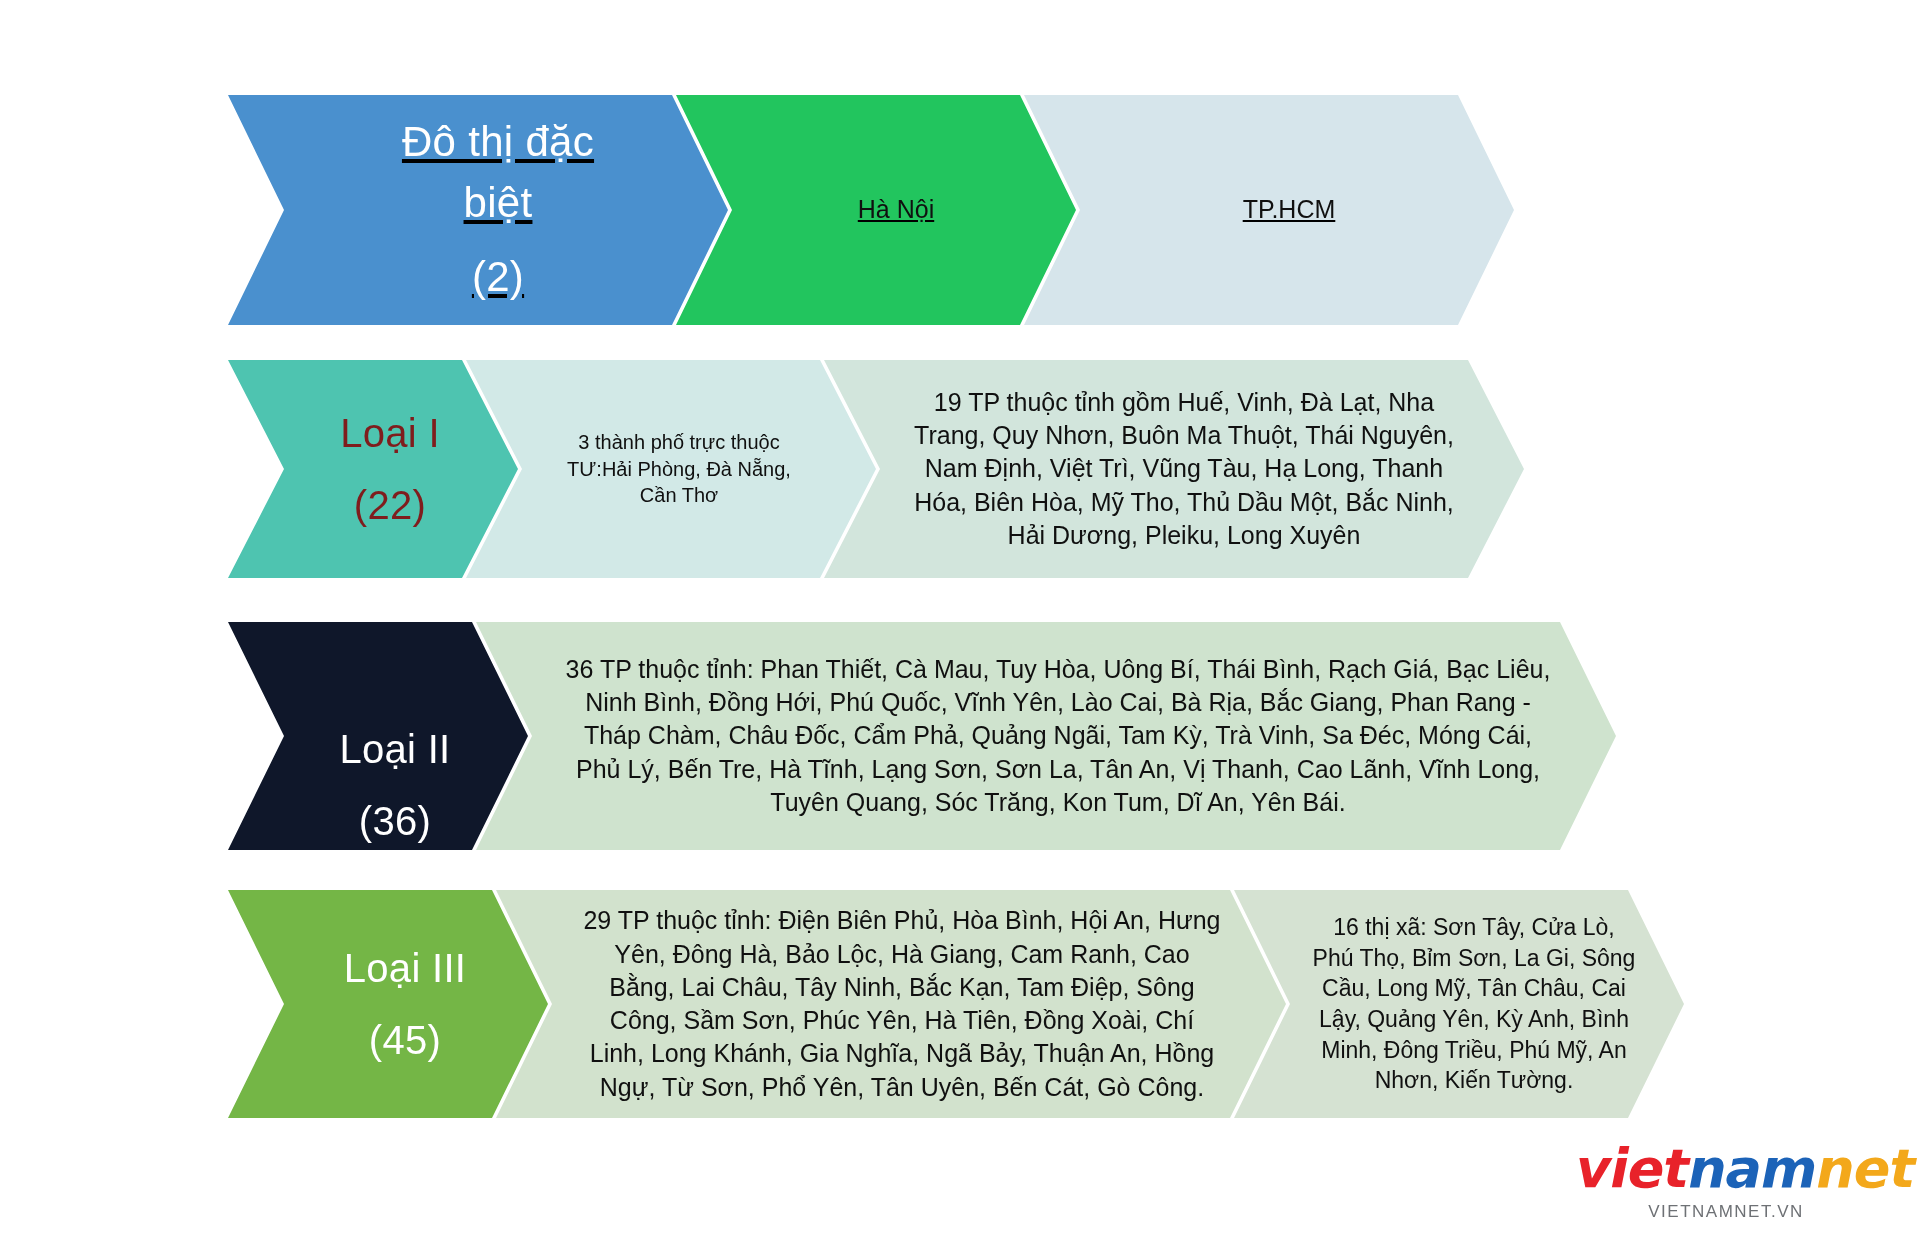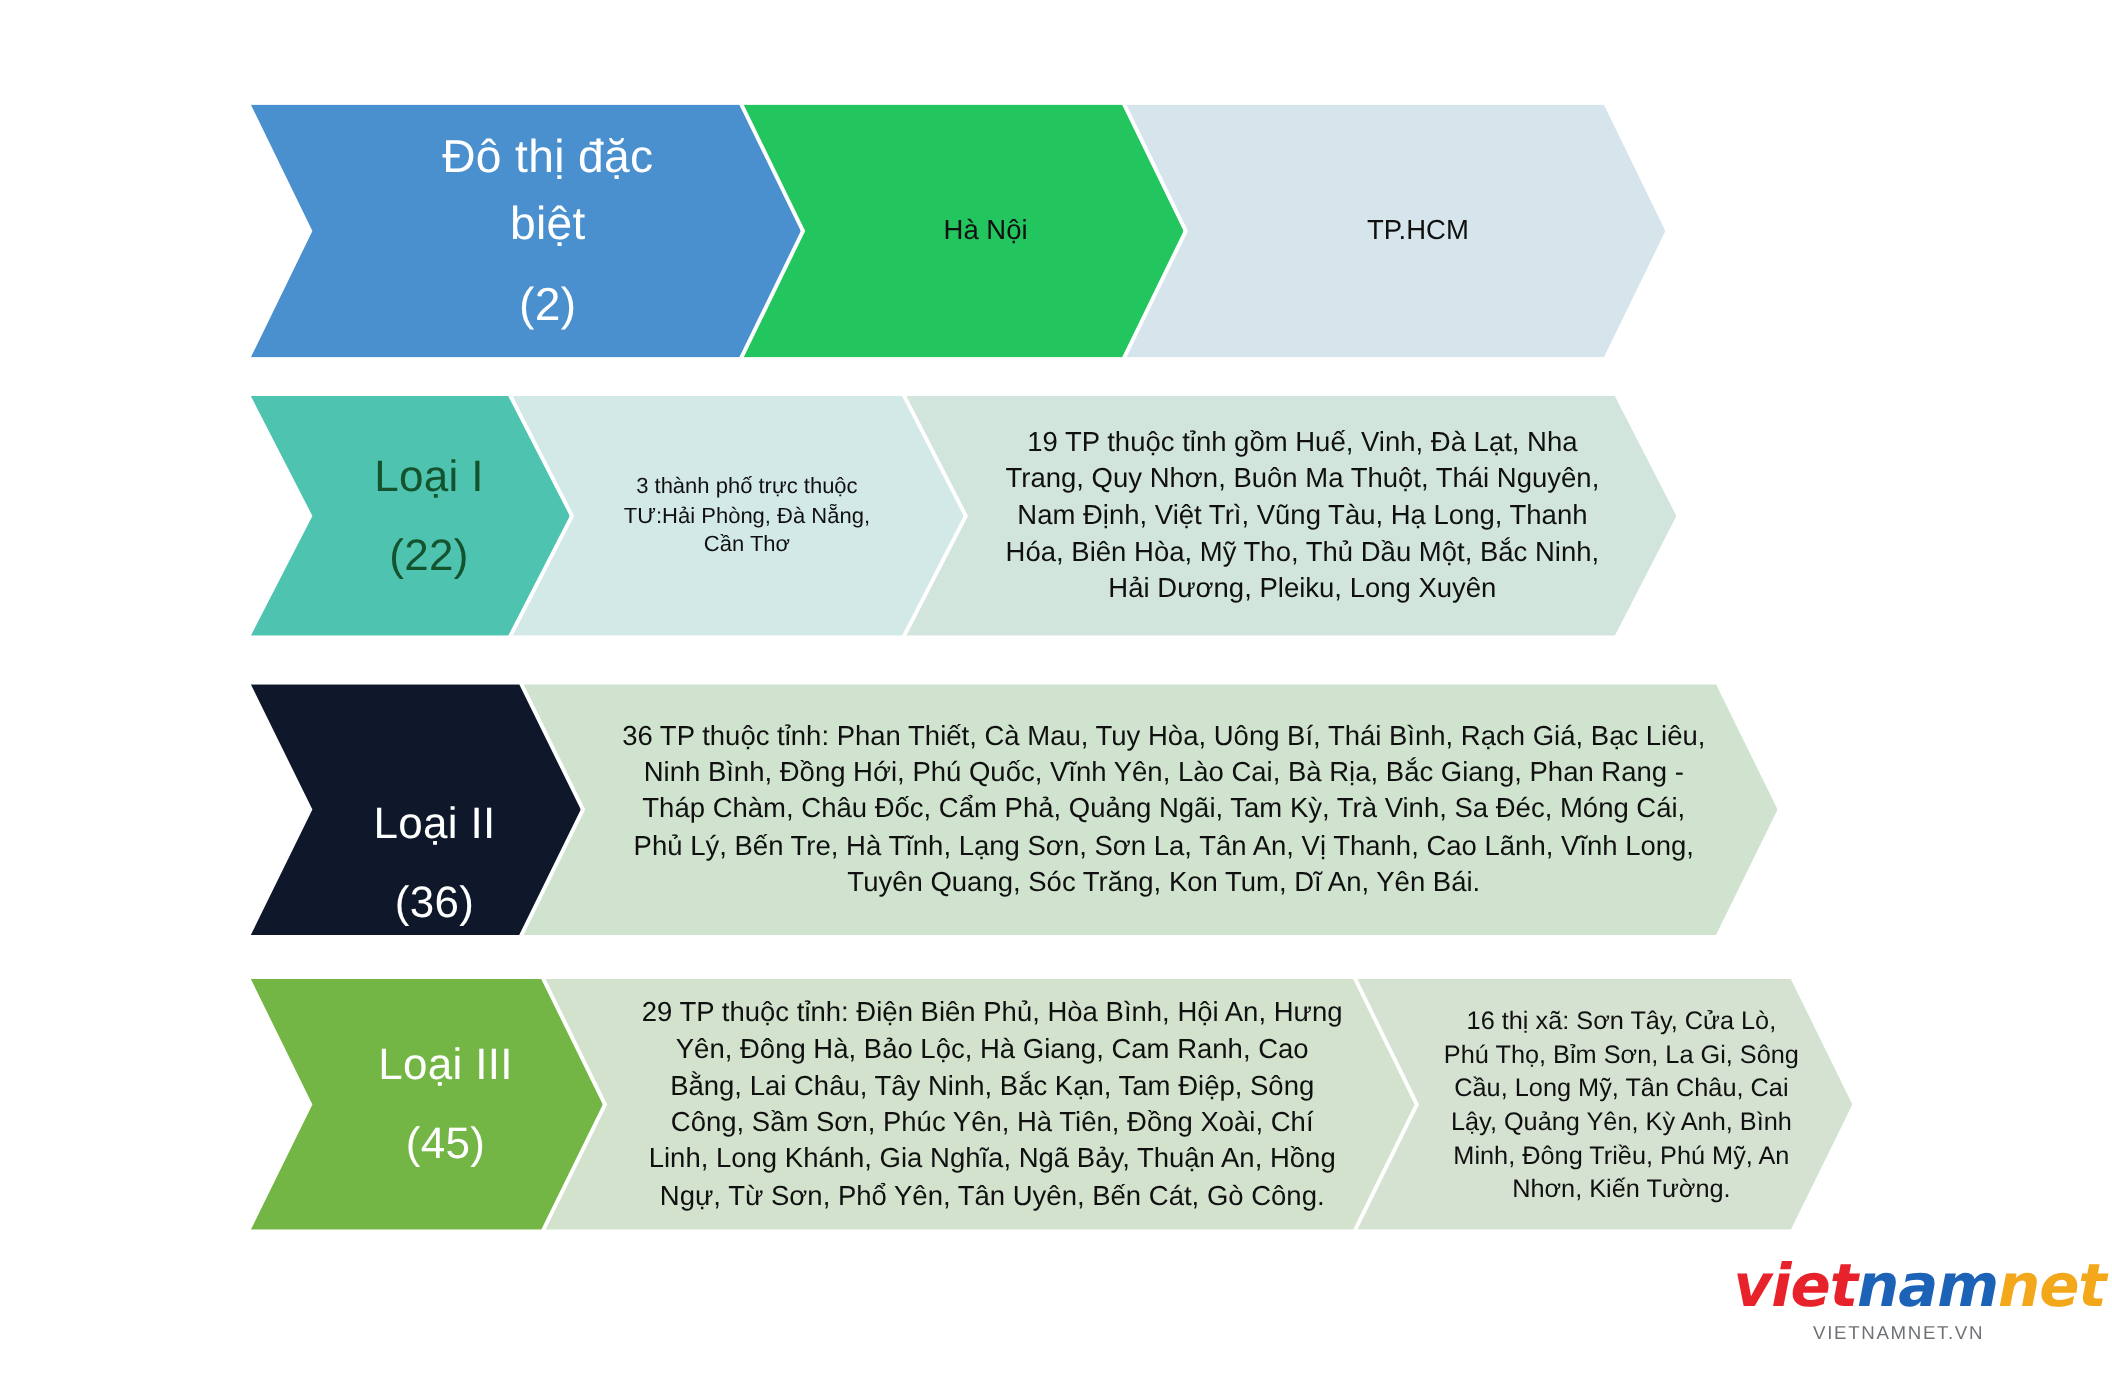--- a/index.html
+++ b/index.html
@@ -47,21 +47,21 @@
   .label .cnt{display:block;margin-top:14px;}
 
   .body-text{
     color:#101010;
     text-align:center;
     line-height:1.33;
     box-sizing:border-box;
   }
 
   
-  #row1{left:228px;top:95px;height:230px;}
+  #row1{left:228px;top:95px;height:230px;text-decoration:underline;}
   #r1c0{width:500px;background:#4A90CE;}
   #r1c0 .label{font-size:42px;padding-left:40px;}
   #r1c1{width:400px;background:#CFD9EA;margin-left:-52px;}
   #r1c1 .body-text{font-size:25px;padding-left:40px;}
   #r1c2{width:490px;background:#D6E5EB;margin-left:-52px;}
   #r1c2 .body-text{font-size:25px;padding-left:40px;}
 
   
   #row2{left:228px;top:360px;height:218px;}
   #r2c0{width:290px;background:#4EC4B0;}
@@ -131,21 +131,21 @@
     <div class="chev" id="r1c1" style="background: #22c55e;">
       <div class="body-text">Hà Nội</div>
     </div>
     <div class="chev" id="r1c2" style="background: rgb(214, 229, 235);">
       <div class="body-text">TP.HCM</div>
     </div>
   </div>
 
   <div class="row" id="row2">
     <div class="chev first" id="r2c0" style="background: rgb(78, 196, 176);">
-      <div class="label" style="color: #14532d;">
+      <div class="label" style="color: #7f1d1d;">
         <span class="ln">Loại I</span>
         <span class="cnt">(22)</span>
       </div>
     </div>
     <div class="chev" id="r2c1" style="background: rgb(210, 233, 231);">
       <div class="body-text">3 thành phố trực thuộc TƯ:Hải Phòng, Đà Nẵng, Cần Thơ</div>
     </div>
     <div class="chev" id="r2c2" style="background: rgb(210, 229, 220);">
       <div class="body-text">19 TP thuộc tỉnh gồm Huế, Vinh, Đà Lạt, Nha Trang, Quy Nhơn, Buôn Ma Thuột, Thái Nguyên, Nam Định, Việt Trì, Vũng Tàu, Hạ Long, Thanh Hóa, Biên Hòa, Mỹ Tho, Thủ Dầu Một, Bắc Ninh, Hải Dương, Pleiku, Long Xuyên</div>
     </div>

